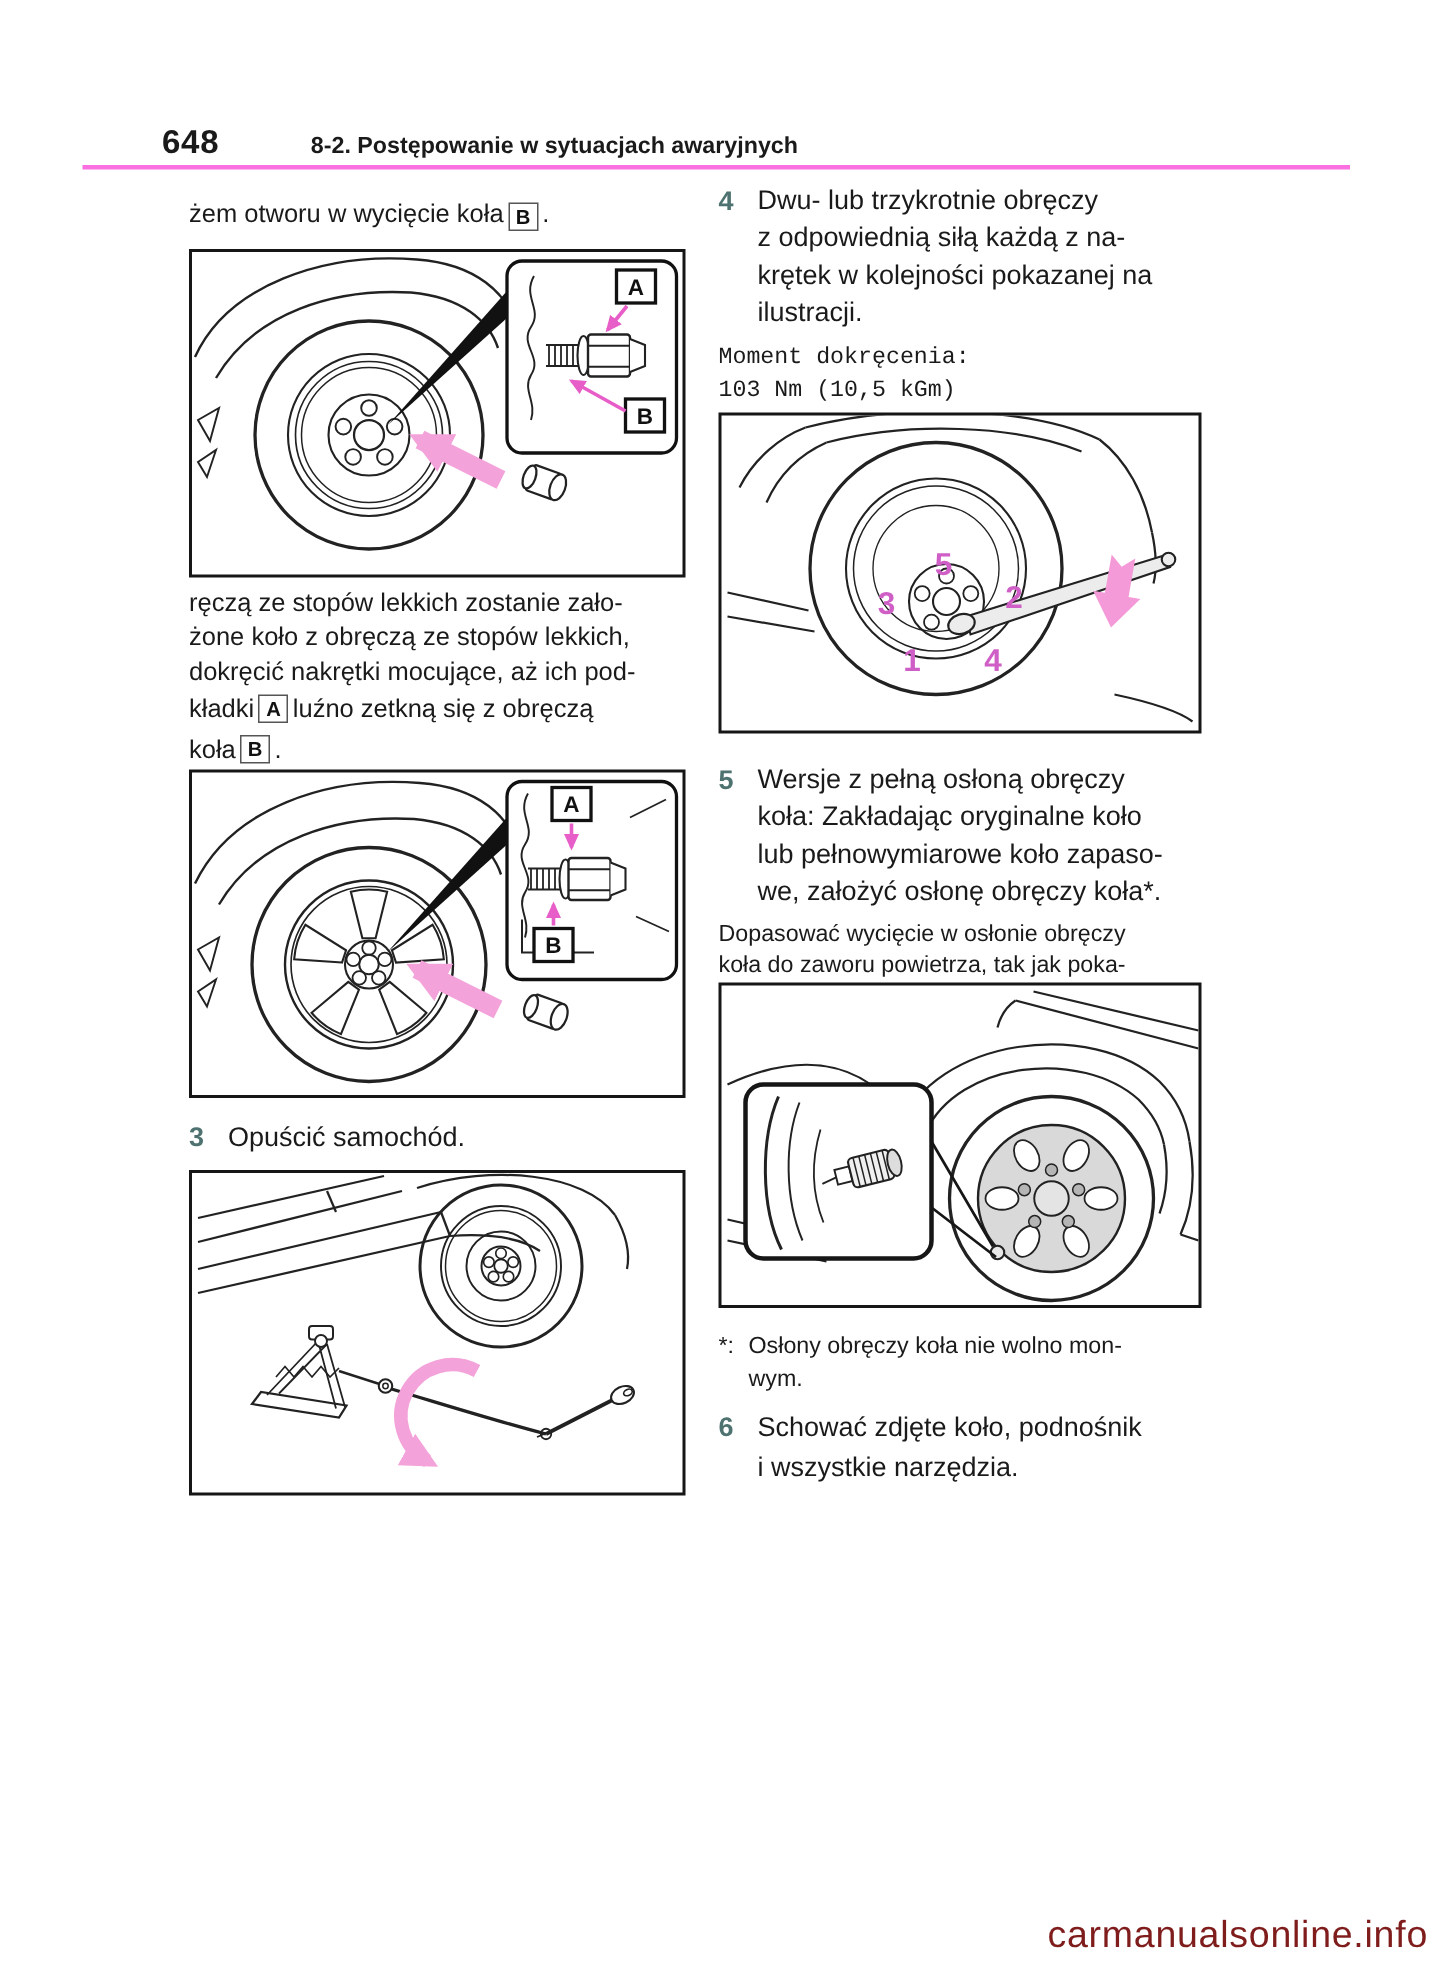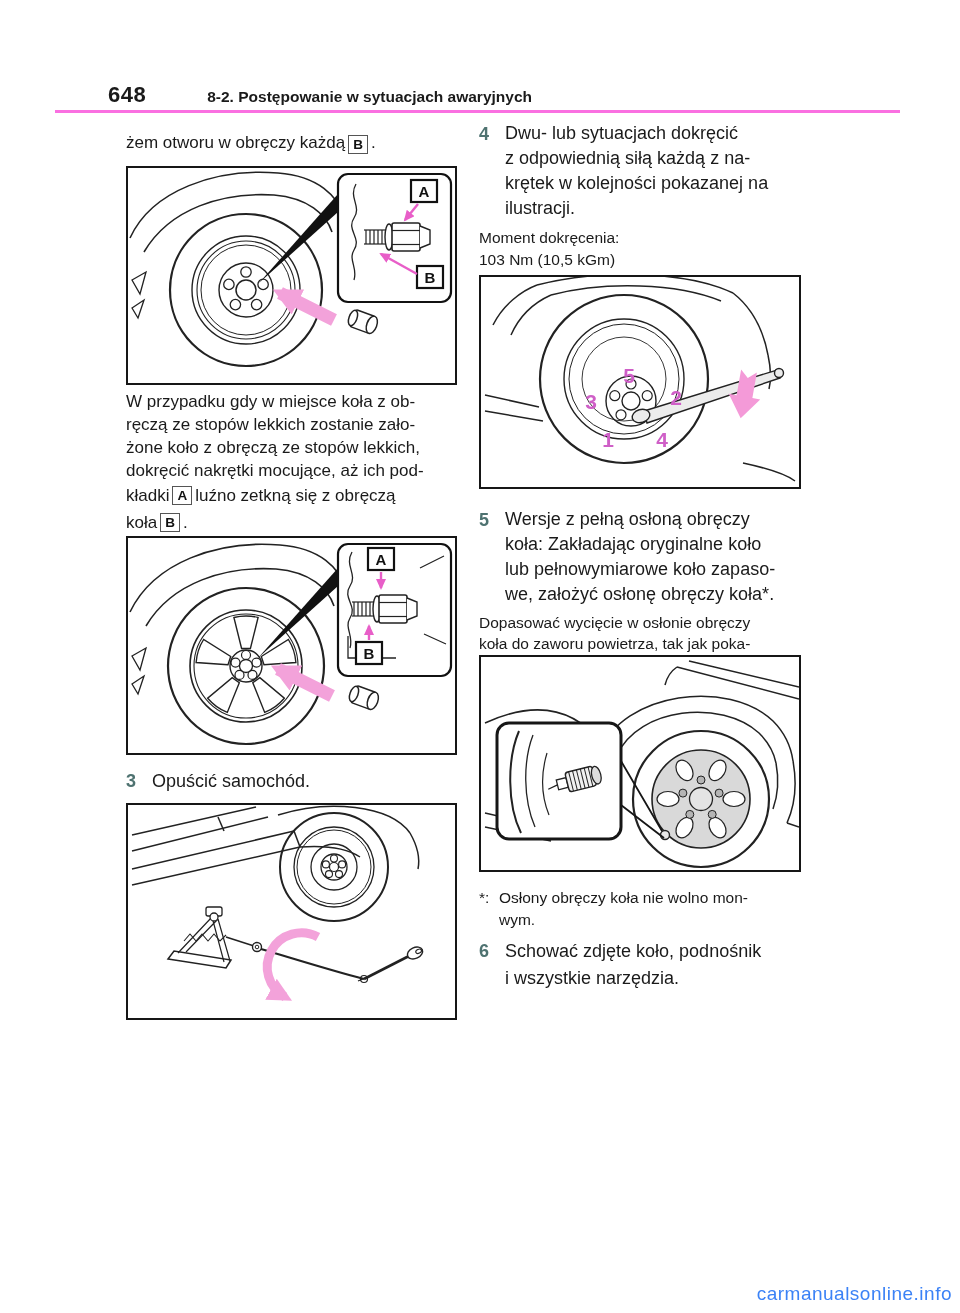--- a/index.html
+++ b/index.html
@@ -38,35 +38,35 @@
 
   .fig { border:2px solid #161616; background:#fff; }
   .fig svg { display:block; }
   .fig-l { width:331px; }
   .fig-r { width:322px; }
 
   .boxlbl { font-family:"Liberation Sans",sans-serif; font-weight:bold; font-size:15px; fill:#111; text-anchor:middle; }
   .seqnum { font-family:"Liberation Sans",sans-serif; font-weight:bold; font-size:21px; fill:#cf5fc7; text-anchor:middle; }
 
   .watermark {
-    position:absolute; right:8px; bottom:8px; font-size:19px; color:#3b82f6; letter-spacing:.5px;
+    position:absolute; right:8px; bottom:8px; font-size:25px; color:#7f1d1d; letter-spacing:.5px;
   }
 </style>
 </head>
 <body>
 
 <div class="page-header">
   <span class="page-num">648</span>
   <span class="section-title">8-2. Postępowanie w sytuacjach awaryjnych</span>
 </div>
 <div class="rule"></div>
 
 <div class="col-left">
 
-  <div class="intro-line"><span>żem otworu w obręczy każdą</span><span class="keybox">B</span><span>.</span></div>
+  <div class="intro-line"><span>żem otworu w wycięcie koła</span><span class="keybox">B</span><span>.</span></div>
 
   <div class="fig fig-l" style="height:219px; margin-top:11px;">
     <svg viewBox="0 0 327 215" width="327" height="215">
       <defs>
         <marker id="ah1" markerUnits="userSpaceOnUse" markerWidth="12" markerHeight="12" refX="9" refY="5" orient="auto">
             <path d="M0,0 L11,5 L0,10 z" fill="#e85ec8"></path>
           </marker>
         <marker id="bigah1" markerUnits="userSpaceOnUse" markerWidth="30" markerHeight="30" refX="20" refY="14" orient="auto">
             <path d="M0,0 L28,14 L0,28 z" fill="#f3a2da"></path>
           </marker>
@@ -118,21 +118,20 @@
       <line x1="206" y1="152" x2="152" y2="125" stroke="#f3a2da" stroke-width="13" marker-end="url(#bigah1)"></line>
       <g transform="translate(225,150) rotate(20)" stroke="#222" fill="#fff" stroke-width="1.5">
         <rect x="0" y="-9" width="20" height="18" rx="2"></rect>
         <ellipse cx="20" cy="0" rx="5" ry="9"></ellipse>
         <ellipse cx="0" cy="0" rx="4" ry="8"></ellipse>
       </g>
     </svg>
   </div>
 
   <div style="margin-top:5px;">
-    <div class="body-line">W przypadku gdy w miejsce koła z ob-</div>
     <div class="body-line">ręczą ze stopów lekkich zostanie zało-</div>
     <div class="body-line">żone koło z obręczą ze stopów lekkich,</div>
     <div class="body-line">dokręcić nakrętki mocujące, aż ich pod-</div>
     <div class="lblline">
         <span>kładki</span>
         <span class="keybox">A</span>
         <span>luźno zetkną się z obręczą</span>
       </div>
     <div class="lblline">
         <span>koła</span>
@@ -269,28 +268,28 @@
       <path d="M190,132 A34,34 0 1 0 157,192" stroke="#f3a2da" stroke-width="9" fill="none" marker-end="url(#bigah3)"></path>
     </svg>
   </div>
 </div>
 
 <div class="col-right">
 
   <div class="step step4">
     <span class="step-num">4</span>
     <span class="step-text">
-      <div class="sline">Dwu- lub sytuacjach dokręcić</div>
+      <div class="sline">Dwu- lub trzykrotnie obręczy</div>
       <div class="sline">z odpowiednią siłą każdą z na-</div>
       <div class="sline">krętek w kolejności pokazanej na</div>
       <div class="sline">ilustracji.</div>
     </span>
   </div>
 
-  <div style="margin-top:6px;">
+  <div style="margin-top:6px;font-family:Liberation Mono, monospace;">
     <div class="small-line">Moment dokręcenia:</div>
     <div class="small-line">103 Nm (10,5 kGm)</div>
   </div>
 
   <div class="fig fig-r" style="height:214px; margin-top:4px;">
     <svg viewBox="0 0 318 210" width="318" height="210">
       <g stroke="#222" fill="none" stroke-width="1.5">
         <path d="M56,8 C118,-8 206,-6 252,16"></path>
         <path d="M70,18 C124,4 196,6 240,24"></path>
         <path d="M56,8 C40,14 22,28 12,48"></path>

